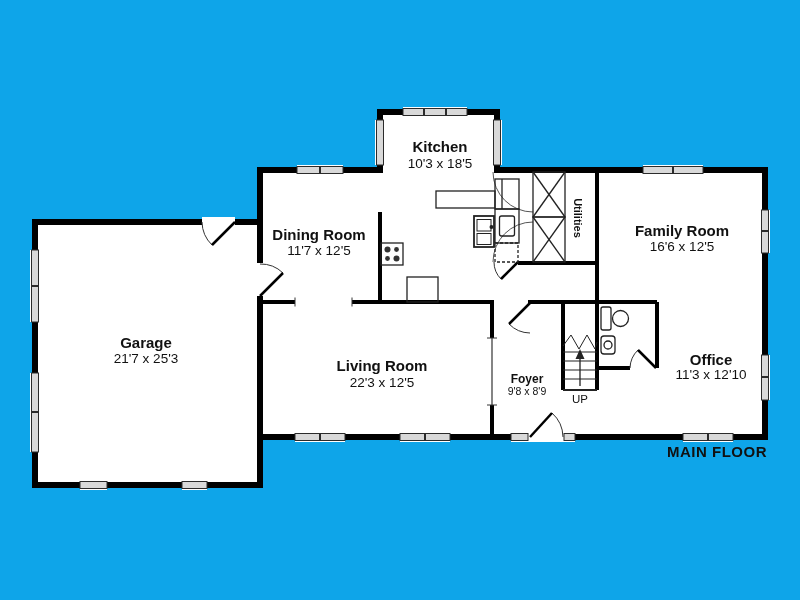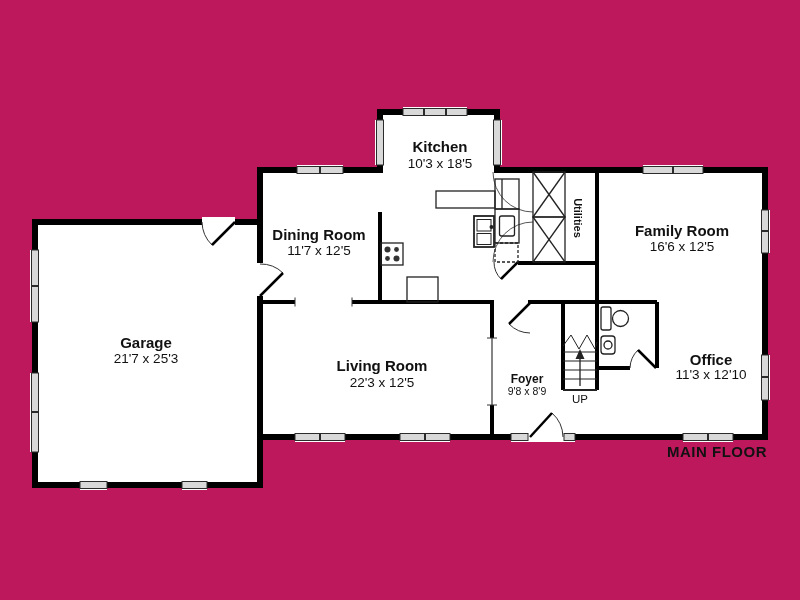--- a/index.html
+++ b/index.html
@@ -1,16 +1,16 @@
 <!DOCTYPE html>
 <html><head>
 <meta charset="utf-8">
 <style>
   html,body{margin:0;padding:0;background:#ffffff;}
-  .stage{position:relative;width:800px;height:600px;background:#be185d;overflow:hidden;
+  .stage{position:relative;width:800px;height:600px;background:#0ea5e9;overflow:hidden;
          font-family:"Liberation Sans", sans-serif;}
   svg{position:absolute;top:0;left:0;}
   text{fill:#111;}
   .room-name{font-weight:bold;font-size:15px;}
   .room-dims{font-size:13.5px;}
   .small-name{font-weight:bold;font-size:12px;}
   .small-dims{font-size:10.5px;}
   .up-label{font-size:11.5px;}
   .closet-label{font-weight:bold;font-size:11px;}
   .plan-title{font-weight:bold;font-size:15px;letter-spacing:.5px;}

